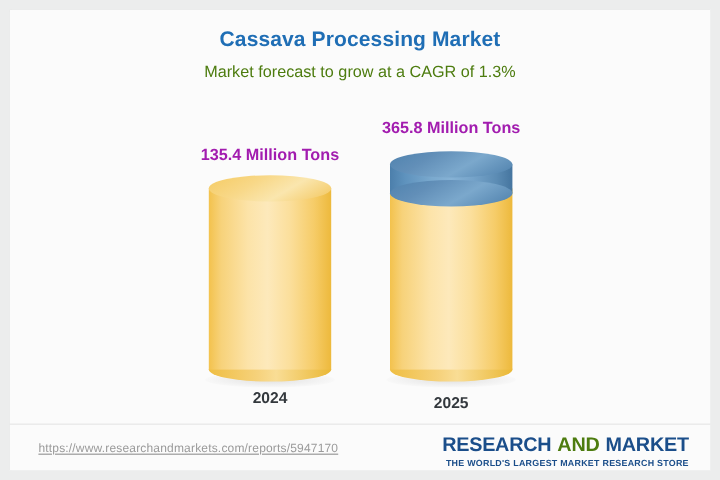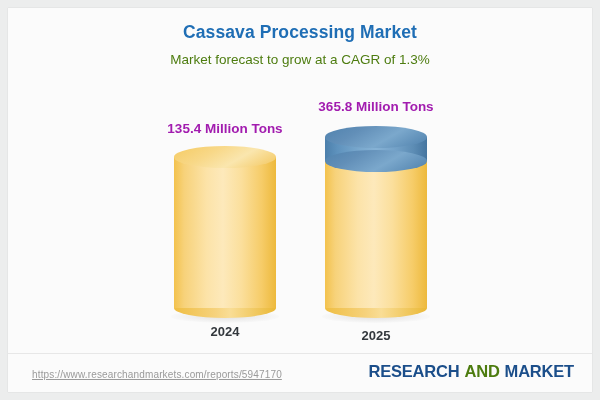--- a/index.html
+++ b/index.html
@@ -227,16 +227,17 @@
 
   </div>
 
   <div id="footer-divider"></div>
 
   <div id="footer">
     <a id="source-url" href="#">https://www.researchandmarkets.com/reports/5947170</a>
 
     <div id="logo">
       <div id="logo-wordmark"><span class="logo-navy" style="margin-right: 5px;">RESEARCH</span><span class="logo-amber" style="margin-right: 5px;">AND</span><span class="logo-navy">MARKET</span></div>
+      <div id="logo-tagline">THE WORLD'S LARGEST MARKET RESEARCH STORE</div>
     </div>
   </div>
 
 </div>
 
 </body></html>

